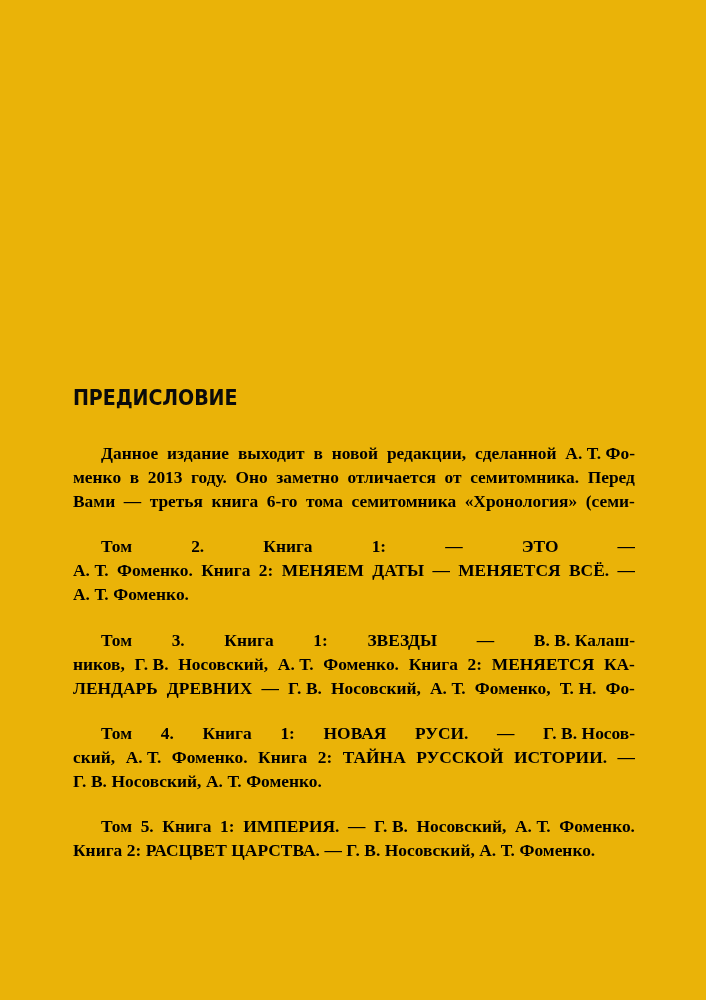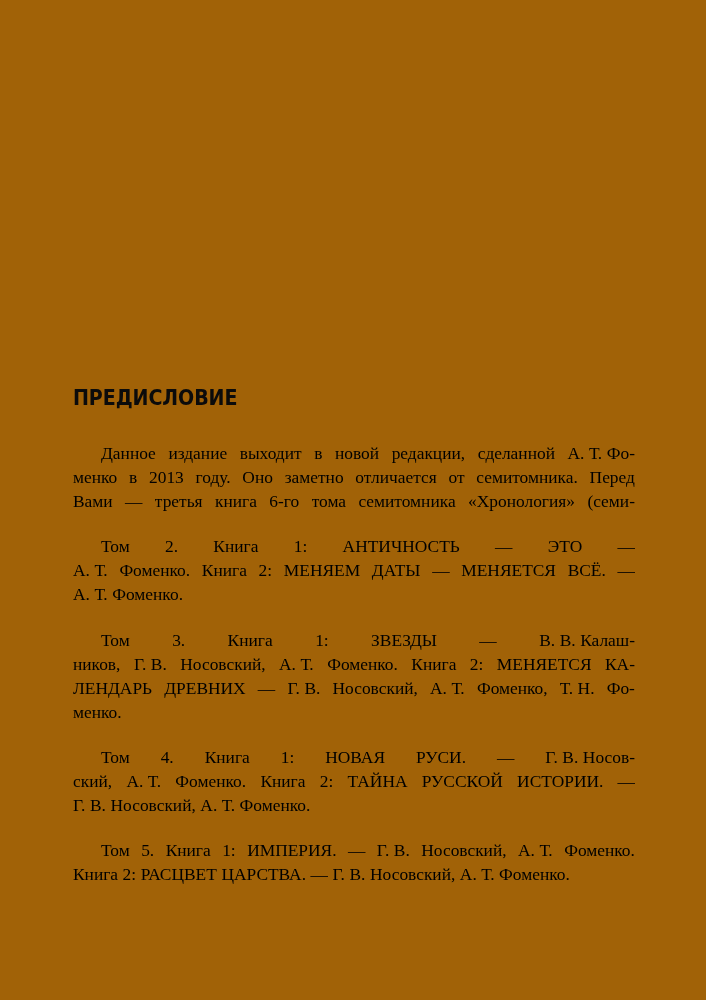--- a/index.html
+++ b/index.html
@@ -14,21 +14,21 @@
     overflow: hidden;
     font-family: "Liberation Serif", "DejaVu Serif", serif;
     color: #000000;
     -webkit-font-smoothing: antialiased;
   }
 
   .page {
     position: relative;
     width: 706px;
     height: 1000px;
-    background: #a16207;
+    background: #eab308;
     box-sizing: border-box;
   }
 
   
   .content {
     position: absolute;
     left: 73px;
     top: 386px;
     width: 562px;
   }
@@ -57,20 +57,21 @@
   }
 
   .para + .para {
     margin-top: 21px;
   }
 
   
   .ln {
     display: block;
     white-space: nowrap;
+    font-weight: bold;
   }
   
   .ln.j {
     display: flex;
     justify-content: space-between;
     width: 100%;
   }
   .ln.j > span {
     white-space: pre;
   }
@@ -122,21 +123,20 @@
             <span>«Хронология»</span>
             <span>(семи-</span>
           </span>
         </p>
         <p class="para">
           <span class="ln j">
             <span><span class="indent"></span>Том</span>
             <span>2.</span>
             <span>Книга</span>
             <span>1:</span>
-            <span>АНТИЧНОСТЬ</span>
             <span>—</span>
             <span>ЭТО</span>
             <span>—</span>
           </span>
           <span class="ln j">
             <span>А. Т.</span>
             <span>Фоменко.</span>
             <span>Книга</span>
             <span>2:</span>
             <span>МЕНЯЕМ</span>
@@ -173,21 +173,20 @@
             <span>ЛЕНДАРЬ</span>
             <span>ДРЕВНИХ</span>
             <span>—</span>
             <span>Г. В.</span>
             <span>Носовский,</span>
             <span>А. Т.</span>
             <span>Фоменко,</span>
             <span>Т. Н.</span>
             <span>Фо-</span>
           </span>
-          <span class="ln">менко.</span>
         </p>
         <p class="para">
           <span class="ln j">
             <span><span class="indent"></span>Том</span>
             <span>4.</span>
             <span>Книга</span>
             <span>1:</span>
             <span>НОВАЯ</span>
             <span>РУСИ.</span>
             <span>—</span>

